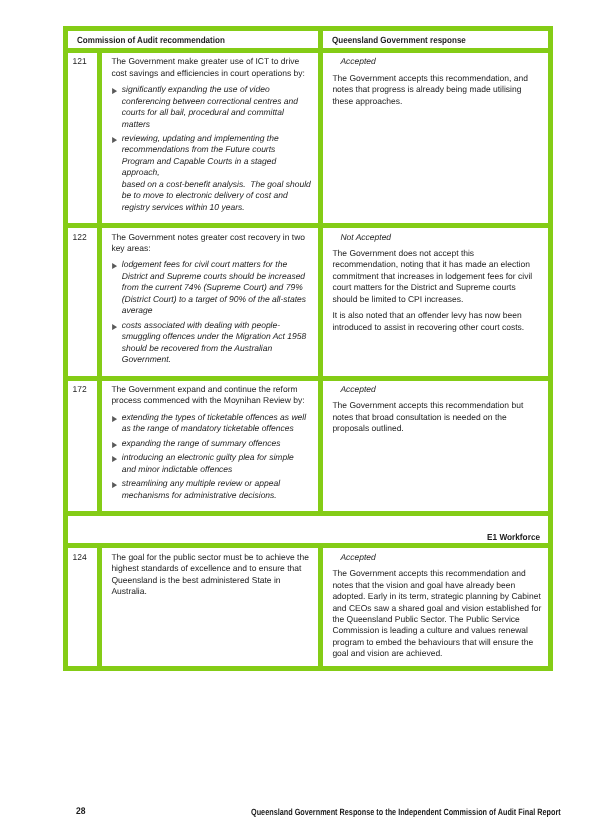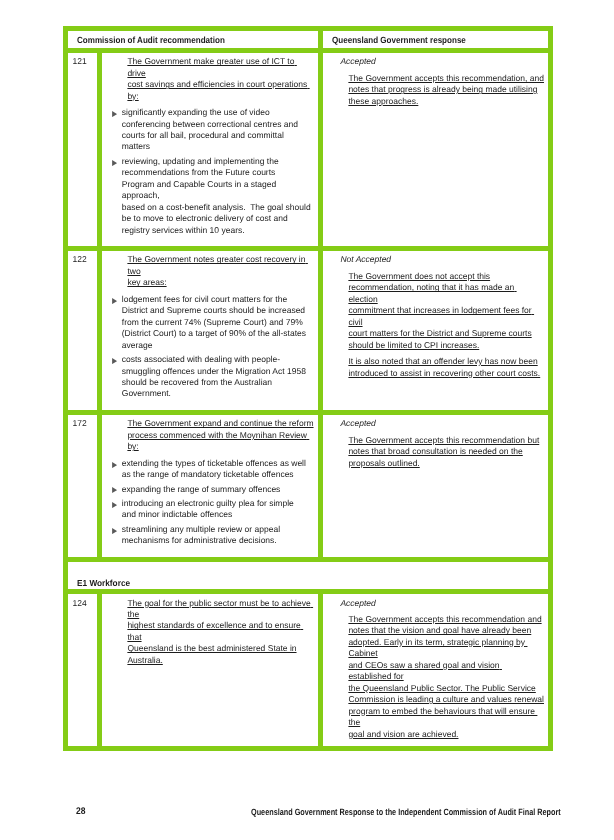--- a/index.html
+++ b/index.html
@@ -27,29 +27,29 @@
   }
   .recs th{
     font-weight:700;
     padding-top:5.3px;padding-bottom:2px;line-height:9.7px;
   }
   .recs th > span{display:inline-block;font-size:9px;transform:scaleX(0.895);transform-origin:0 50%;}
   .col-number{width:34px;}
   .col-recommendation{width:221px;}
   .col-response{width:230px;}
   .recs td.num{text-align:center;padding-left:2px;padding-right:8px;}
-  .para{margin:0 0 5px 16px;white-space:pre-wrap;text-decoration:underline;}
+  .para{margin:0 0 5px 0;white-space:pre-wrap;}
   .status{font-style:italic;margin:0 0 5px 8px;white-space:pre-wrap;}
-  ul.bullets{margin:0;padding:0 0 9.0px 0;list-style:none;}
+  ul.bullets{margin:0;padding:0 0 9.0px 0;list-style:none;font-style:italic;}
   ul.bullets li{position:relative;padding-left:10.4px;margin:0 0 3px 0;}
   ul.bullets li:last-child{margin-bottom:0;}
   ul.bullets li .txt{white-space:pre-wrap;display:block;}
   ul.bullets li .tri{position:absolute;left:1.1px;top:3.9px;width:5.2px;height:6.2px;line-height:0;}
   ul.bullets li .tri svg{display:block;}
-  .recs td.sectcell{font-weight:700;padding-top:17px;padding-bottom:0.6px;line-height:9.7px;}
+  .recs td.sectcell{font-weight:700;padding-top:17px;padding-bottom:0.6px;line-height:9.7px;text-align:right;}
   .recs td.sectcell > span{display:inline-block;font-size:8.9px;transform:scaleX(0.93);transform-origin:0 50%;}
   .footer{position:absolute;left:12px;top:806.6px;width:614px;height:14px;}
   .footer .pg{position:absolute;left:63.6px;top:-0.7px;font-size:9.7px;font-weight:700;line-height:11px;
     transform:scaleX(0.88);transform-origin:0 0;}
   .footer .ftxt{position:absolute;left:239.4px;top:0;font-size:9.1px;font-weight:700;line-height:11px;
     white-space:nowrap;transform:scaleX(0.8);transform-origin:0 0;}
 </style>
 </head>
 <body>
 

